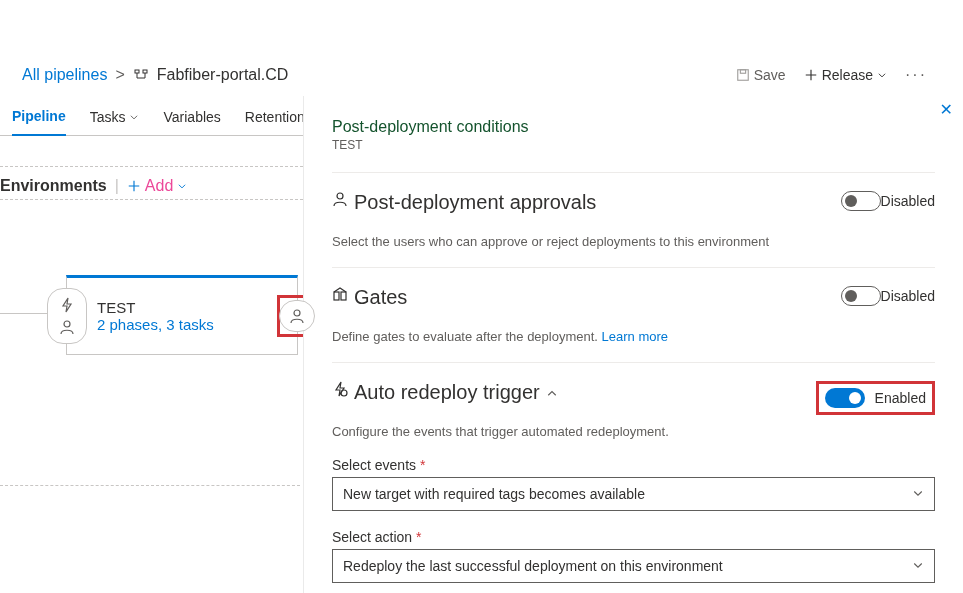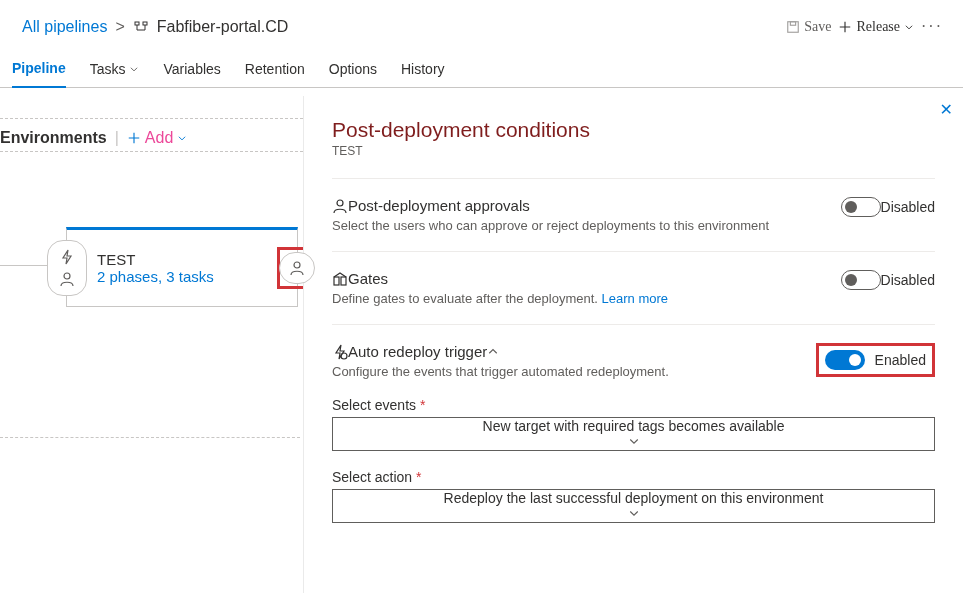--- a/index.html
+++ b/index.html
@@ -9,24 +9,25 @@
       color: #323130;
       background: #fff;
       width: 963px;
       height: 593px;
       overflow: hidden;
       position: relative;
     }
 
     
     .header-row {
-      padding: 18px 20px 10px 22px;
+      padding: 18px 36px 10px 22px;
       display: flex;
       align-items: center;
       justify-content: space-between;
+      margin-top: 48px;
     }
     .breadcrumb {
       display: flex;
       align-items: center;
       gap: 8px;
       font-size: 16px;
     }
     .breadcrumb-link { color: #0078d4; cursor: pointer; }
     .breadcrumb-sep { color: #605e5c; }
     .breadcrumb-icon {
@@ -34,23 +35,22 @@
       display: inline-flex;
       align-items: center;
       justify-content: center;
       color: #323130;
     }
     .breadcrumb-current { color: #323130; font-weight: 400; }
 
     .header-actions {
       display: flex;
       align-items: center;
-      gap: 7px;
+      gap: 18px;
       color: #605e5c;
-      font-family: Liberation Serif, serif;
     }
     .hdr-btn {
       display: inline-flex;
       align-items: center;
       gap: 4px;
       color: #605e5c;
       cursor: pointer;
     }
     .hdr-btn.release { color: #323130; }
     .hdr-btn svg { stroke: currentColor; fill: none; }
@@ -193,43 +193,43 @@
       overflow: hidden;
     }
     .panel-close {
       position: absolute;
       top: 4px;
       right: 10px;
       color: #0078d4;
       font-size: 16px;
       cursor: pointer;
     }
-    .panel-title { font-size: 21px; color: #7f1d1d; margin-bottom: 2px; }
+    .panel-title { font-size: 16px; color: #14532d; margin-bottom: 2px; }
     .panel-subtitle { font-size: 12px; color: #605e5c; margin-bottom: 20px; }
 
     .section {
       padding: 18px 0;
       border-top: 1px solid #edebe9;
     }
     .section:first-of-type { border-top: none; padding-top: 6px;}
     .section-head {
       display: flex;
       justify-content: space-between;
       align-items: flex-start;
     }
     .section-title-row {
       display: flex;
-      align-items: center;
-      font-size: 15px;
+      gap: 6px;
+      font-size: 20px;
       color: #323130;
     }
     .section-desc {
       font-size: 13px;
       color: #605e5c;
-      margin-top: 4px;
+      margin-top: 20px;
     }
     .section-desc a { color: #0078d4; cursor: pointer; }
 
     .toggle-group {
       display: flex;
       align-items: center;
       gap: 0;
       font-size: 14px;
     }
     .toggle {
@@ -282,21 +282,20 @@
     .select-box {
       border: 1px solid #605e5c;
       height: 34px;
       display: flex;
       align-items: center;
       justify-content: space-between;
       padding: 0 10px;
       cursor: pointer;
       font-size: 14px;
       background: #fff;
-      flex-direction: column;
     }
     .chev svg { stroke: #605e5c; }
     .up-chev svg { stroke: #605e5c; }
   </style>
 </head>
 <body>
 
 <div class="header-row">
   <div class="breadcrumb">
     <span class="breadcrumb-link">All pipelines</span>

